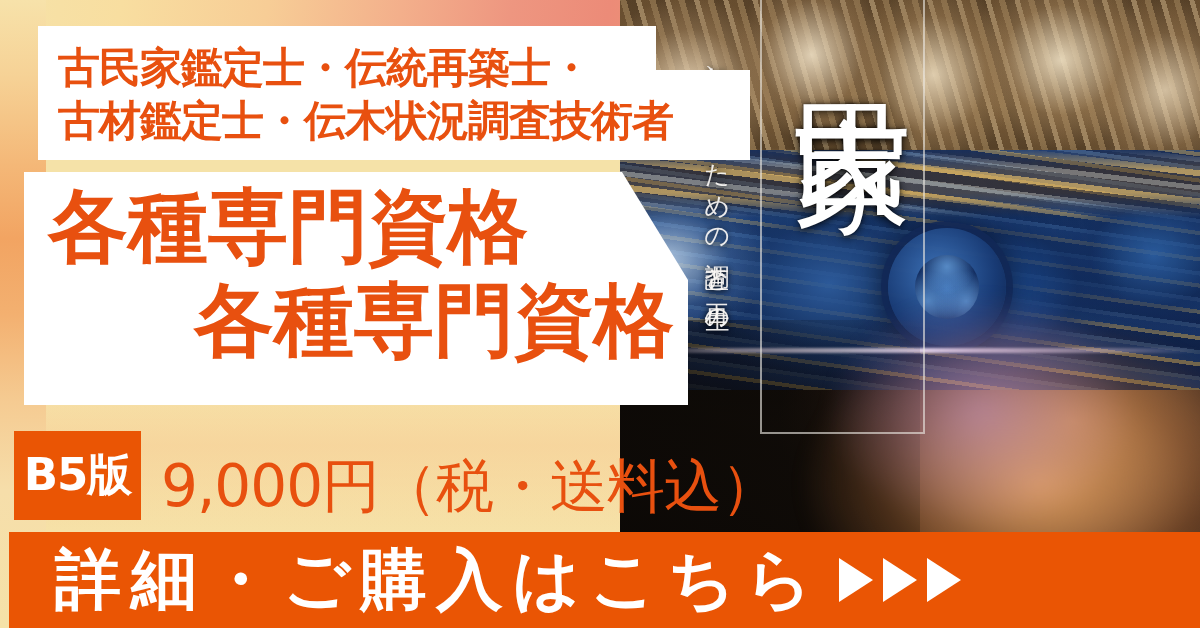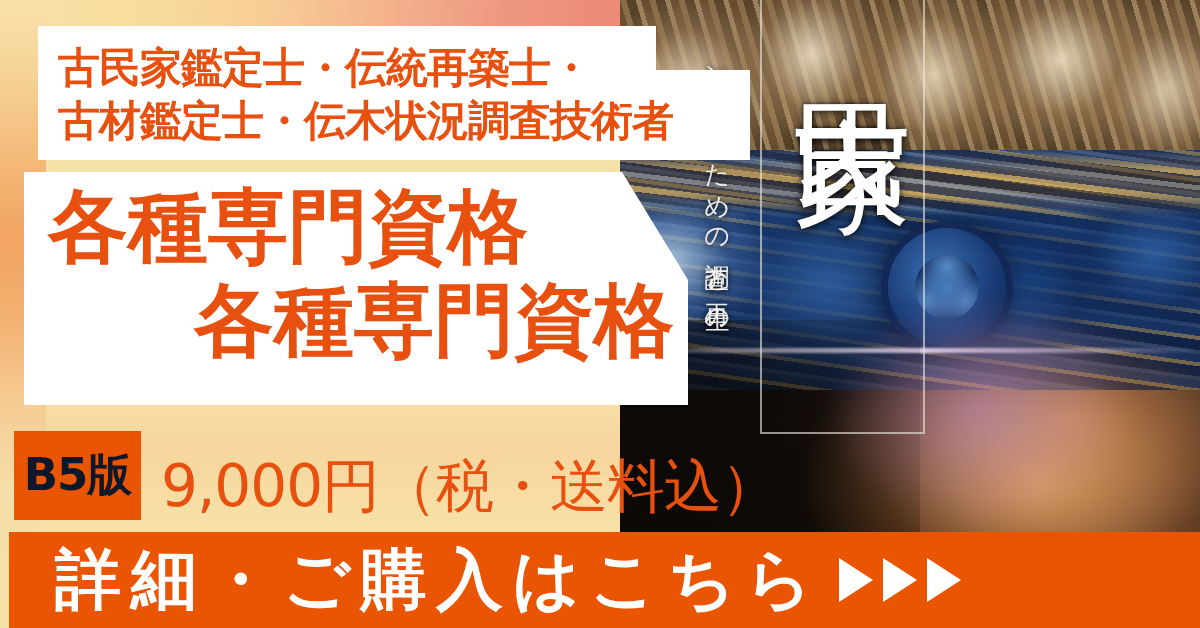--- a/index.html
+++ b/index.html
@@ -235,21 +235,21 @@
   }
 
   
   .price-row {
     position:absolute; left:14px; top:424px;
     display:flex; align-items:center;
   }
   .size-badge {
     width:127px; height:89px;
     background:#EA5504;
-    color:#0f172a;
+    color:#ffffff;
     display:flex; align-items:center; justify-content:center;
     font-family:"DejaVu Sans","Liberation Sans",sans-serif;
     font-weight:bold;
     font-size:45px;
     letter-spacing:-1px;
   }
   .price-text {
     margin-left:20px;
     font-family:"DejaVu Sans","Liberation Sans",sans-serif;
     font-size:58px;

